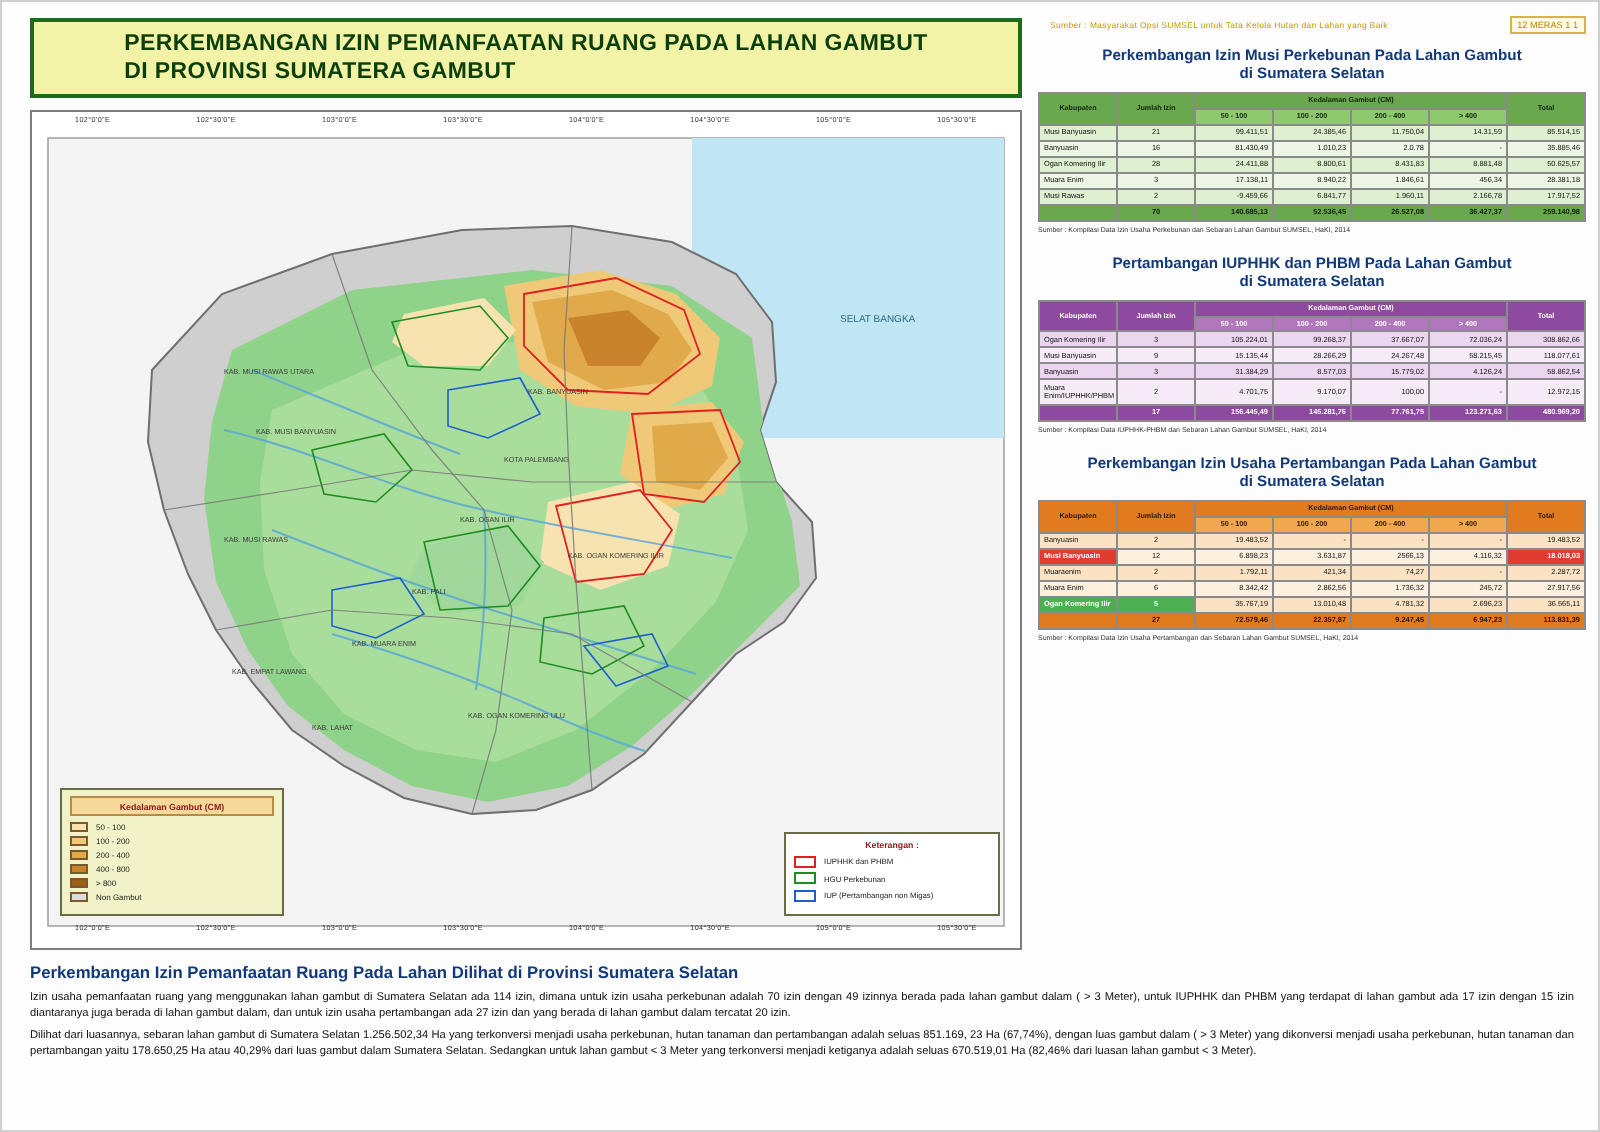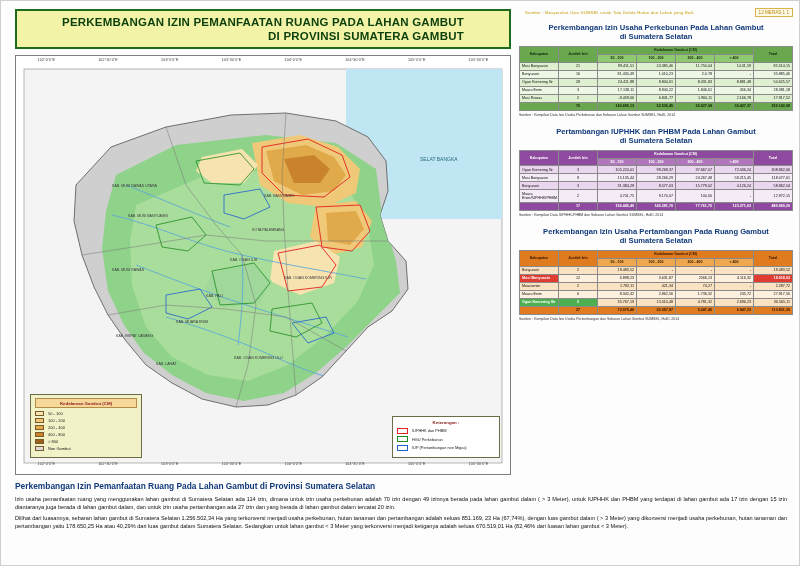--- a/index.html
+++ b/index.html
@@ -17,21 +17,21 @@
     background: #fdfdfd;
     border: 1px solid #cfcfcf;
   }
   
   .title-banner {
     position: absolute; left: 14px; top: 8px;
     width: 496px; height: 40px;
     background: #f3f3a8;
     border: 2px solid #1e6b1e;
     display: flex; align-items: center; justify-content: center;
-    text-align: right;
+    text-align: left;
   }
   .title-banner .t {
     font-size: 11.5px; font-weight: bold; color: #0b3f0b;
     line-height: 1.25; letter-spacing: .2px;
   }
   .topright {
     position: absolute; left: 524px; top: 4px; width: 268px; height: 14px;
     display: flex; align-items: center; justify-content: space-between;
   }
   .topright .tiny {
@@ -305,21 +305,21 @@
         <span class="sw2" style="border:1px solid #1e5fd0"></span>
         <span class="lb">IUP (Pertambangan non Migas)</span>
       </div>
     </div>
   </div>
 
   <div class="rcol">
 
     <div class="sec">
       <div class="sec-title">
-        <div>Perkembangan Izin Usaha Perkebunan Pada Lahan Gambut</div>
+        <div>Perkembangan Izin Musi Perkebunan Pada Lahan Gambut</div>
         <div>di Sumatera Selatan</div>
       </div>
       <table class="dt t1">
         <thead>
           <tr class="h1">
             <th rowspan="2">Kabupaten</th>
             <th rowspan="2">Jumlah Izin</th>
             <th colspan="4">Kedalaman Gambut (CM)</th>
             <th rowspan="2">Total</th>
           </tr>
@@ -460,21 +460,21 @@
             <td class="num">123.271,63</td>
             <td class="num">480.969,20</td>
           </tr>
         </tfoot>
       </table>
       <div class="srcline">Sumber : Kompilasi Data IUPHHK-PHBM dan Sebaran Lahan Gambut SUMSEL, HaKI, 2014</div>
     </div>
 
     <div class="sec">
       <div class="sec-title">
-        <div>Perkembangan Izin Usaha Pertambangan Pada Ruang Gambut</div>
+        <div>Perkembangan Izin Usaha Pertambangan Pada Lahan Gambut</div>
         <div>di Sumatera Selatan</div>
       </div>
       <table class="dt t3">
         <thead>
           <tr class="h1">
             <th rowspan="2">Kabupaten</th>
             <th rowspan="2">Jumlah Izin</th>
             <th colspan="4">Kedalaman Gambut (CM)</th>
             <th rowspan="2">Total</th>
           </tr>
@@ -542,18 +542,18 @@
             <td class="num">6.947,23</td>
             <td class="num">113.831,39</td>
           </tr>
         </tfoot>
       </table>
       <div class="srcline">Sumber : Kompilasi Data Izin Usaha Pertambangan dan Sebaran Lahan Gambut SUMSEL, HaKI, 2014</div>
     </div>
   </div>
 
   <div class="narr">
-    <h2>Perkembangan Izin Pemanfaatan Ruang Pada Lahan Gambut di Provinsi Sumatera Selatan</h2>
+    <h2>Perkembangan Izin Pemanfaatan Ruang Pada Lahan Dilihat di Provinsi Sumatera Selatan</h2>
     <p>Izin usaha pemanfaatan ruang yang menggunakan lahan gambut di Sumatera Selatan ada 114 izin, dimana untuk izin usaha perkebunan adalah 70 izin dengan 49 izinnya berada pada lahan gambut dalam ( &gt; 3 Meter), untuk IUPHHK dan PHBM yang terdapat di lahan gambut ada 17 izin dengan 15 izin diantaranya juga berada di lahan gambut dalam, dan untuk izin usaha pertambangan ada 27 izin dan yang berada di lahan gambut dalam tercatat 20 izin.</p>
     <p>Dilihat dari  luasannya, sebaran lahan gambut di Sumatera Selatan 1.256.502,34 Ha yang terkonversi menjadi usaha perkebunan, hutan tanaman dan pertambangan adalah seluas 851.169, 23 Ha (67,74%), dengan luas gambut dalam ( &gt; 3 Meter) yang dikonversi menjadi usaha perkebunan, hutan tanaman dan pertambangan yaitu 178.650,25 Ha atau 40,29% dari luas gambut dalam Sumatera Selatan. Sedangkan untuk lahan gambut &lt; 3 Meter yang terkonversi menjadi ketiganya adalah seluas 670.519,01 Ha (82,46% dari luasan lahan gambut &lt; 3 Meter).</p>
   </div>
 
 </div>
 
 </body></html>

